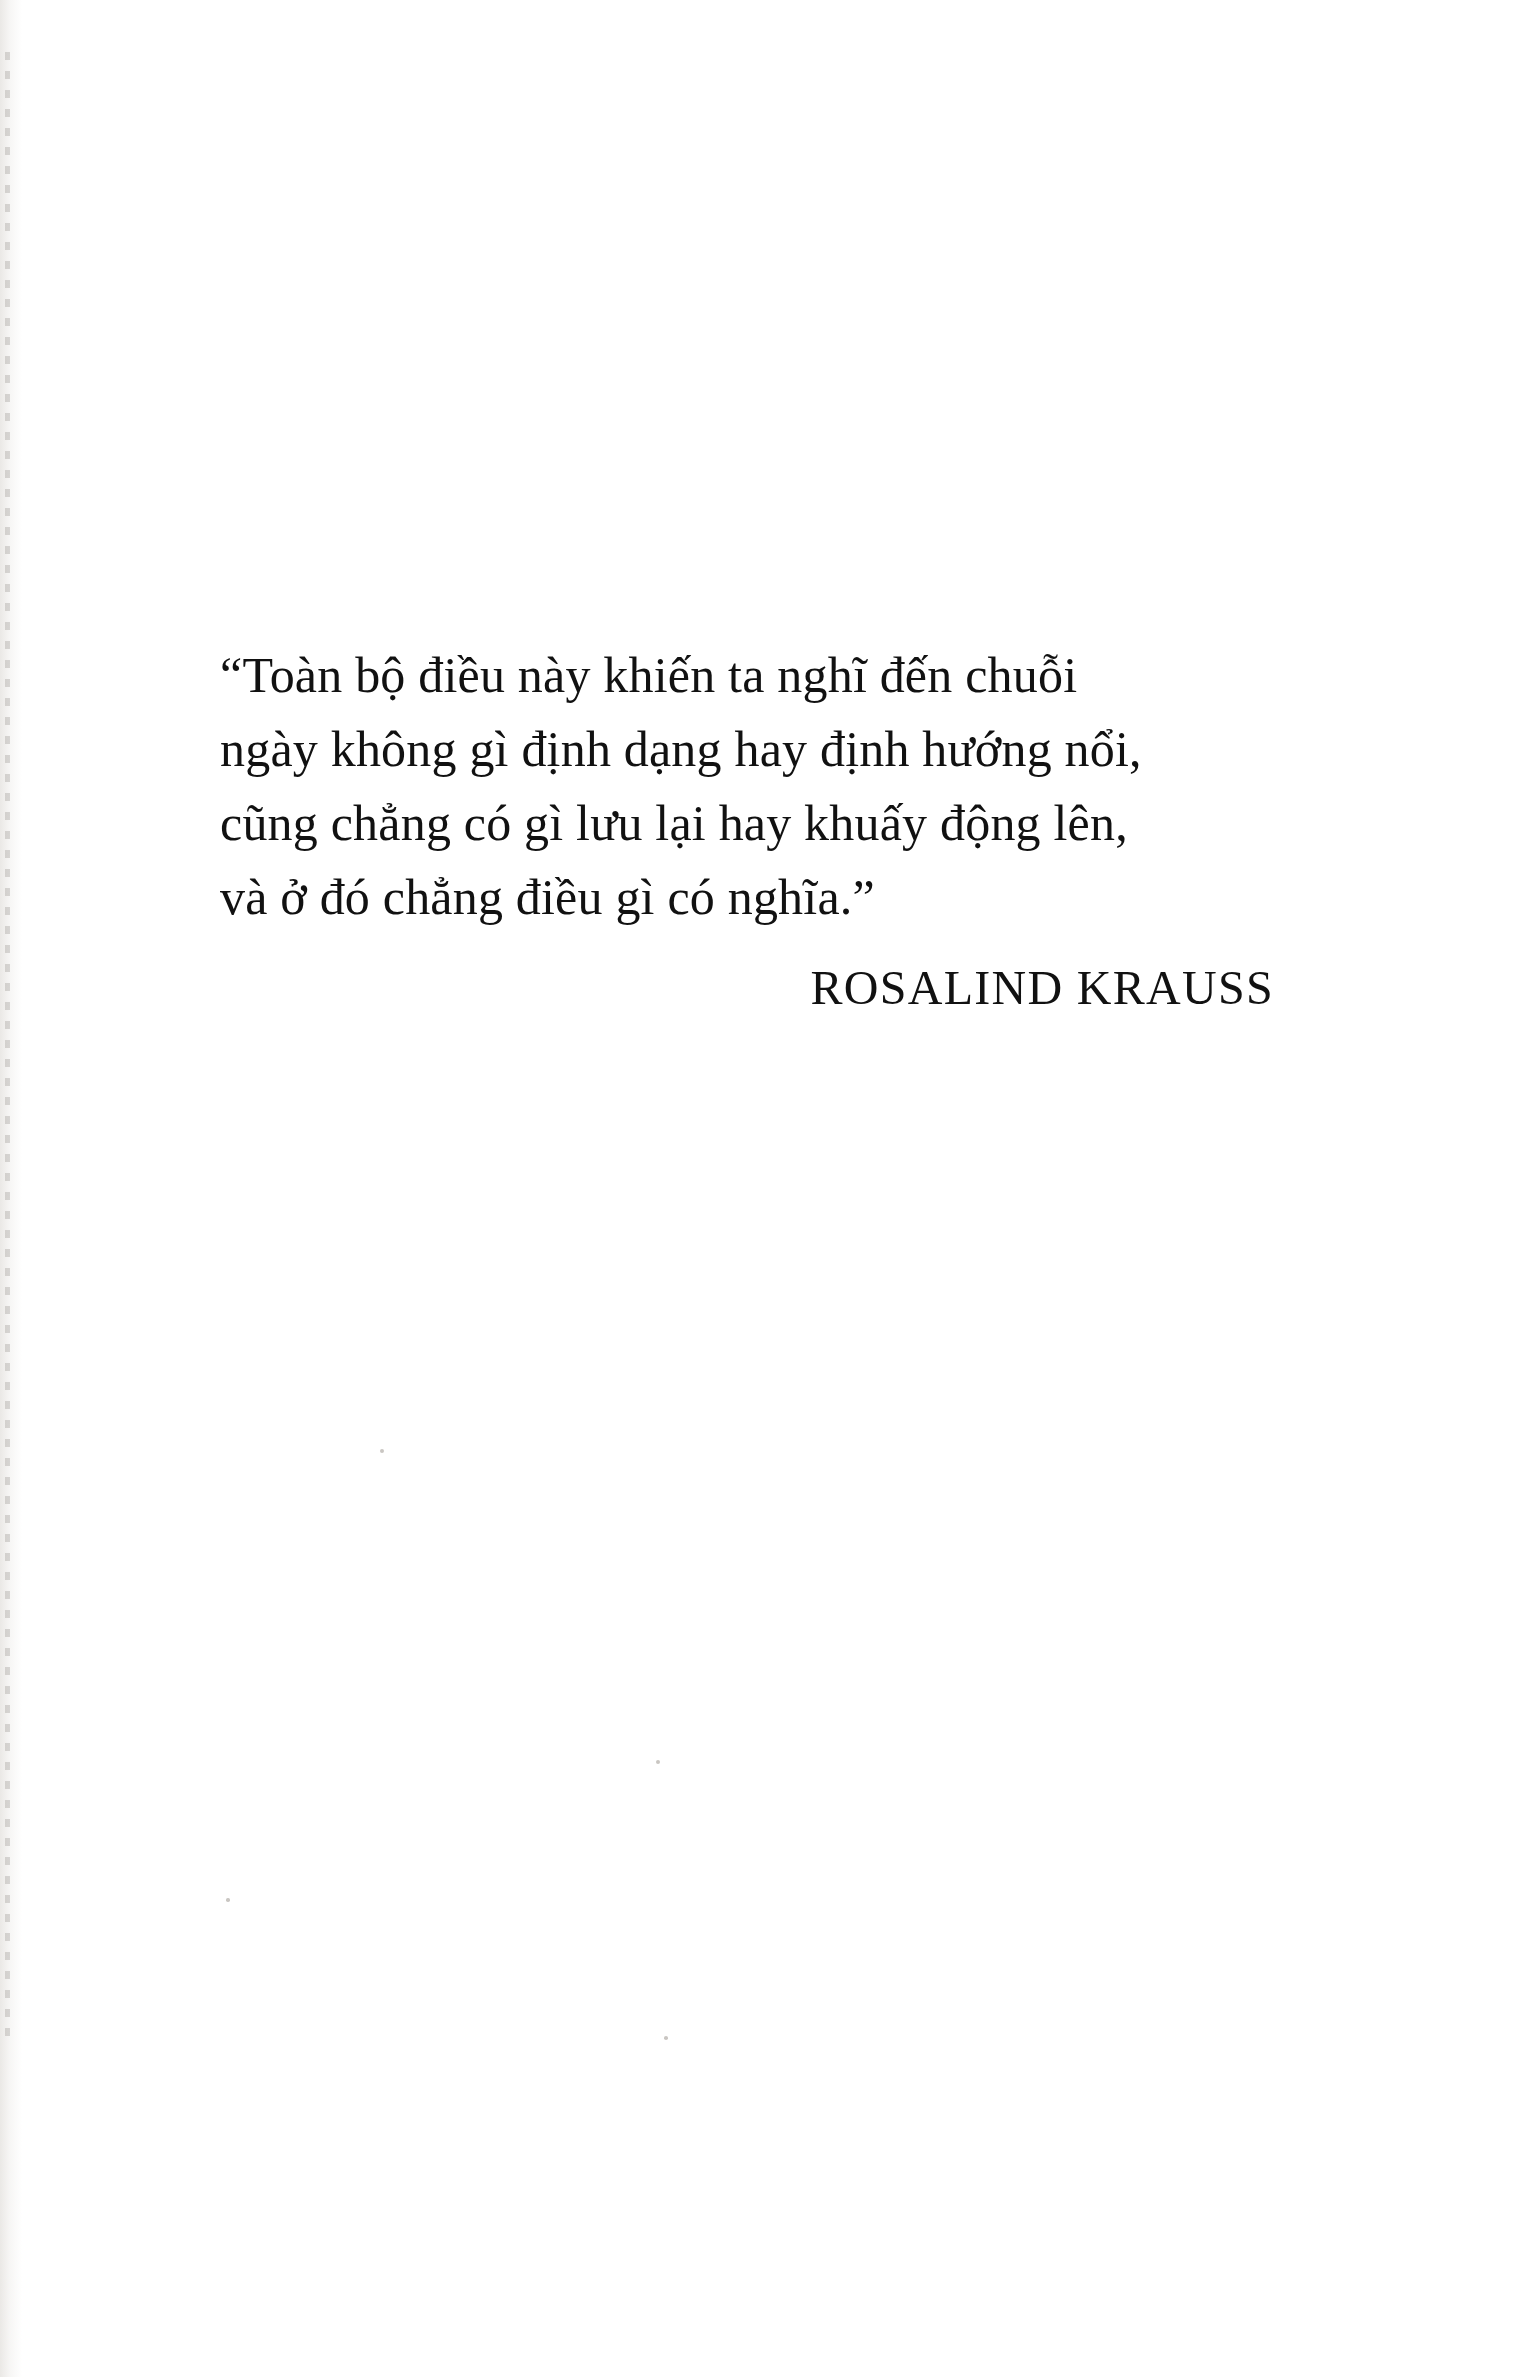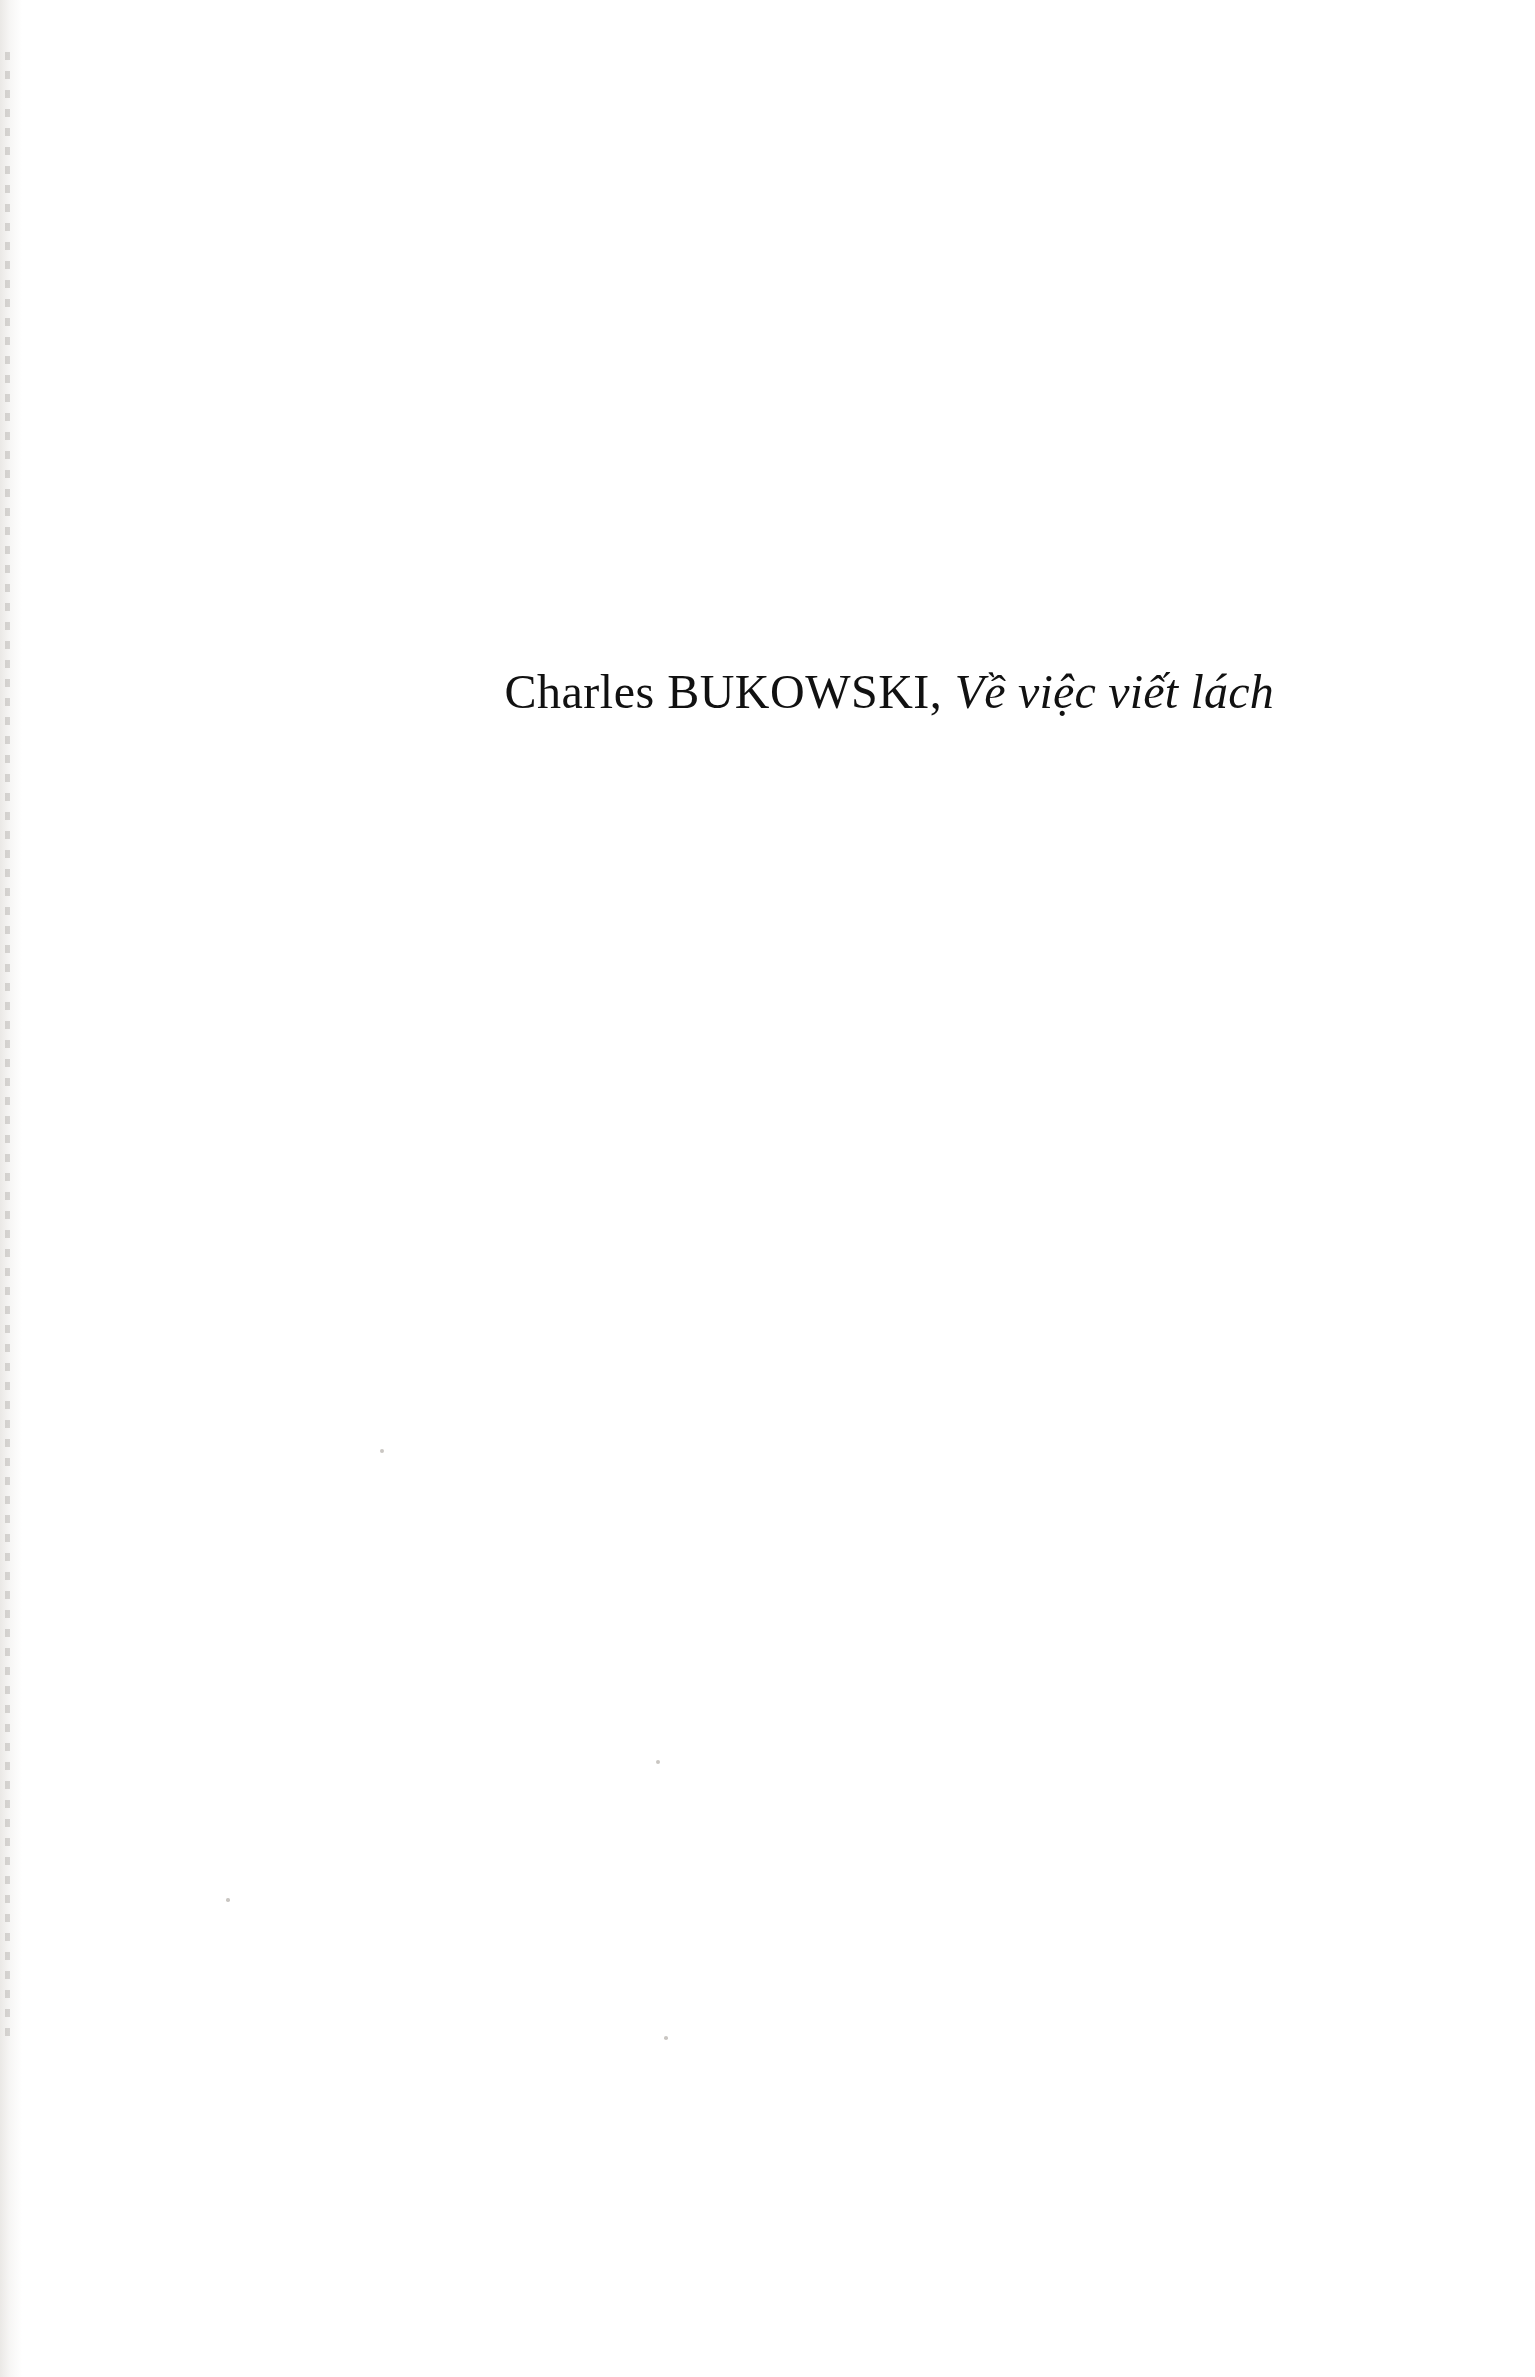--- a/index.html
+++ b/index.html
@@ -93,21 +93,27 @@
 <div class="page-gutter"></div>
 <div class="page-gutter-speckle"></div>
 
 <div class="speck" style="left:380px;top:1449px;width:4.3px;height:4.3px;"></div>
 <div class="speck" style="left:656px;top:1760px;width:4.3px;height:4.3px;"></div>
 <div class="speck" style="left:664px;top:2036px;width:4.3px;height:3.5px;"></div>
 <div class="speck" style="left:226px;top:1898px;width:3.5px;height:3.5px;"></div>
 
 <div class="content">
 
+  <div class="quote-block">
+    <div class="quote-text">“Toàn bộ điều này khiến ta nghĩ đến chuỗi
+ngày không gì định dạng hay định hướng nổi,
+cũng chẳng có gì lưu lại hay khuấy động lên,
+và ở đó chẳng điều gì có nghĩa.”</div>
+    <div class="quote-attrib">
+      <span class="caps">ROSALIND KRAUSS</span><span class="work"></span>
+    </div>
+  </div>
 
   <div class="quote-block">
-    <div class="quote-attrib">
-      <span>Charles BUKOWSKI, </span><span class="work">Về việc viết lách</span>
-    </div>
   </div>
 
 </div>
 
 
 </body></html>

